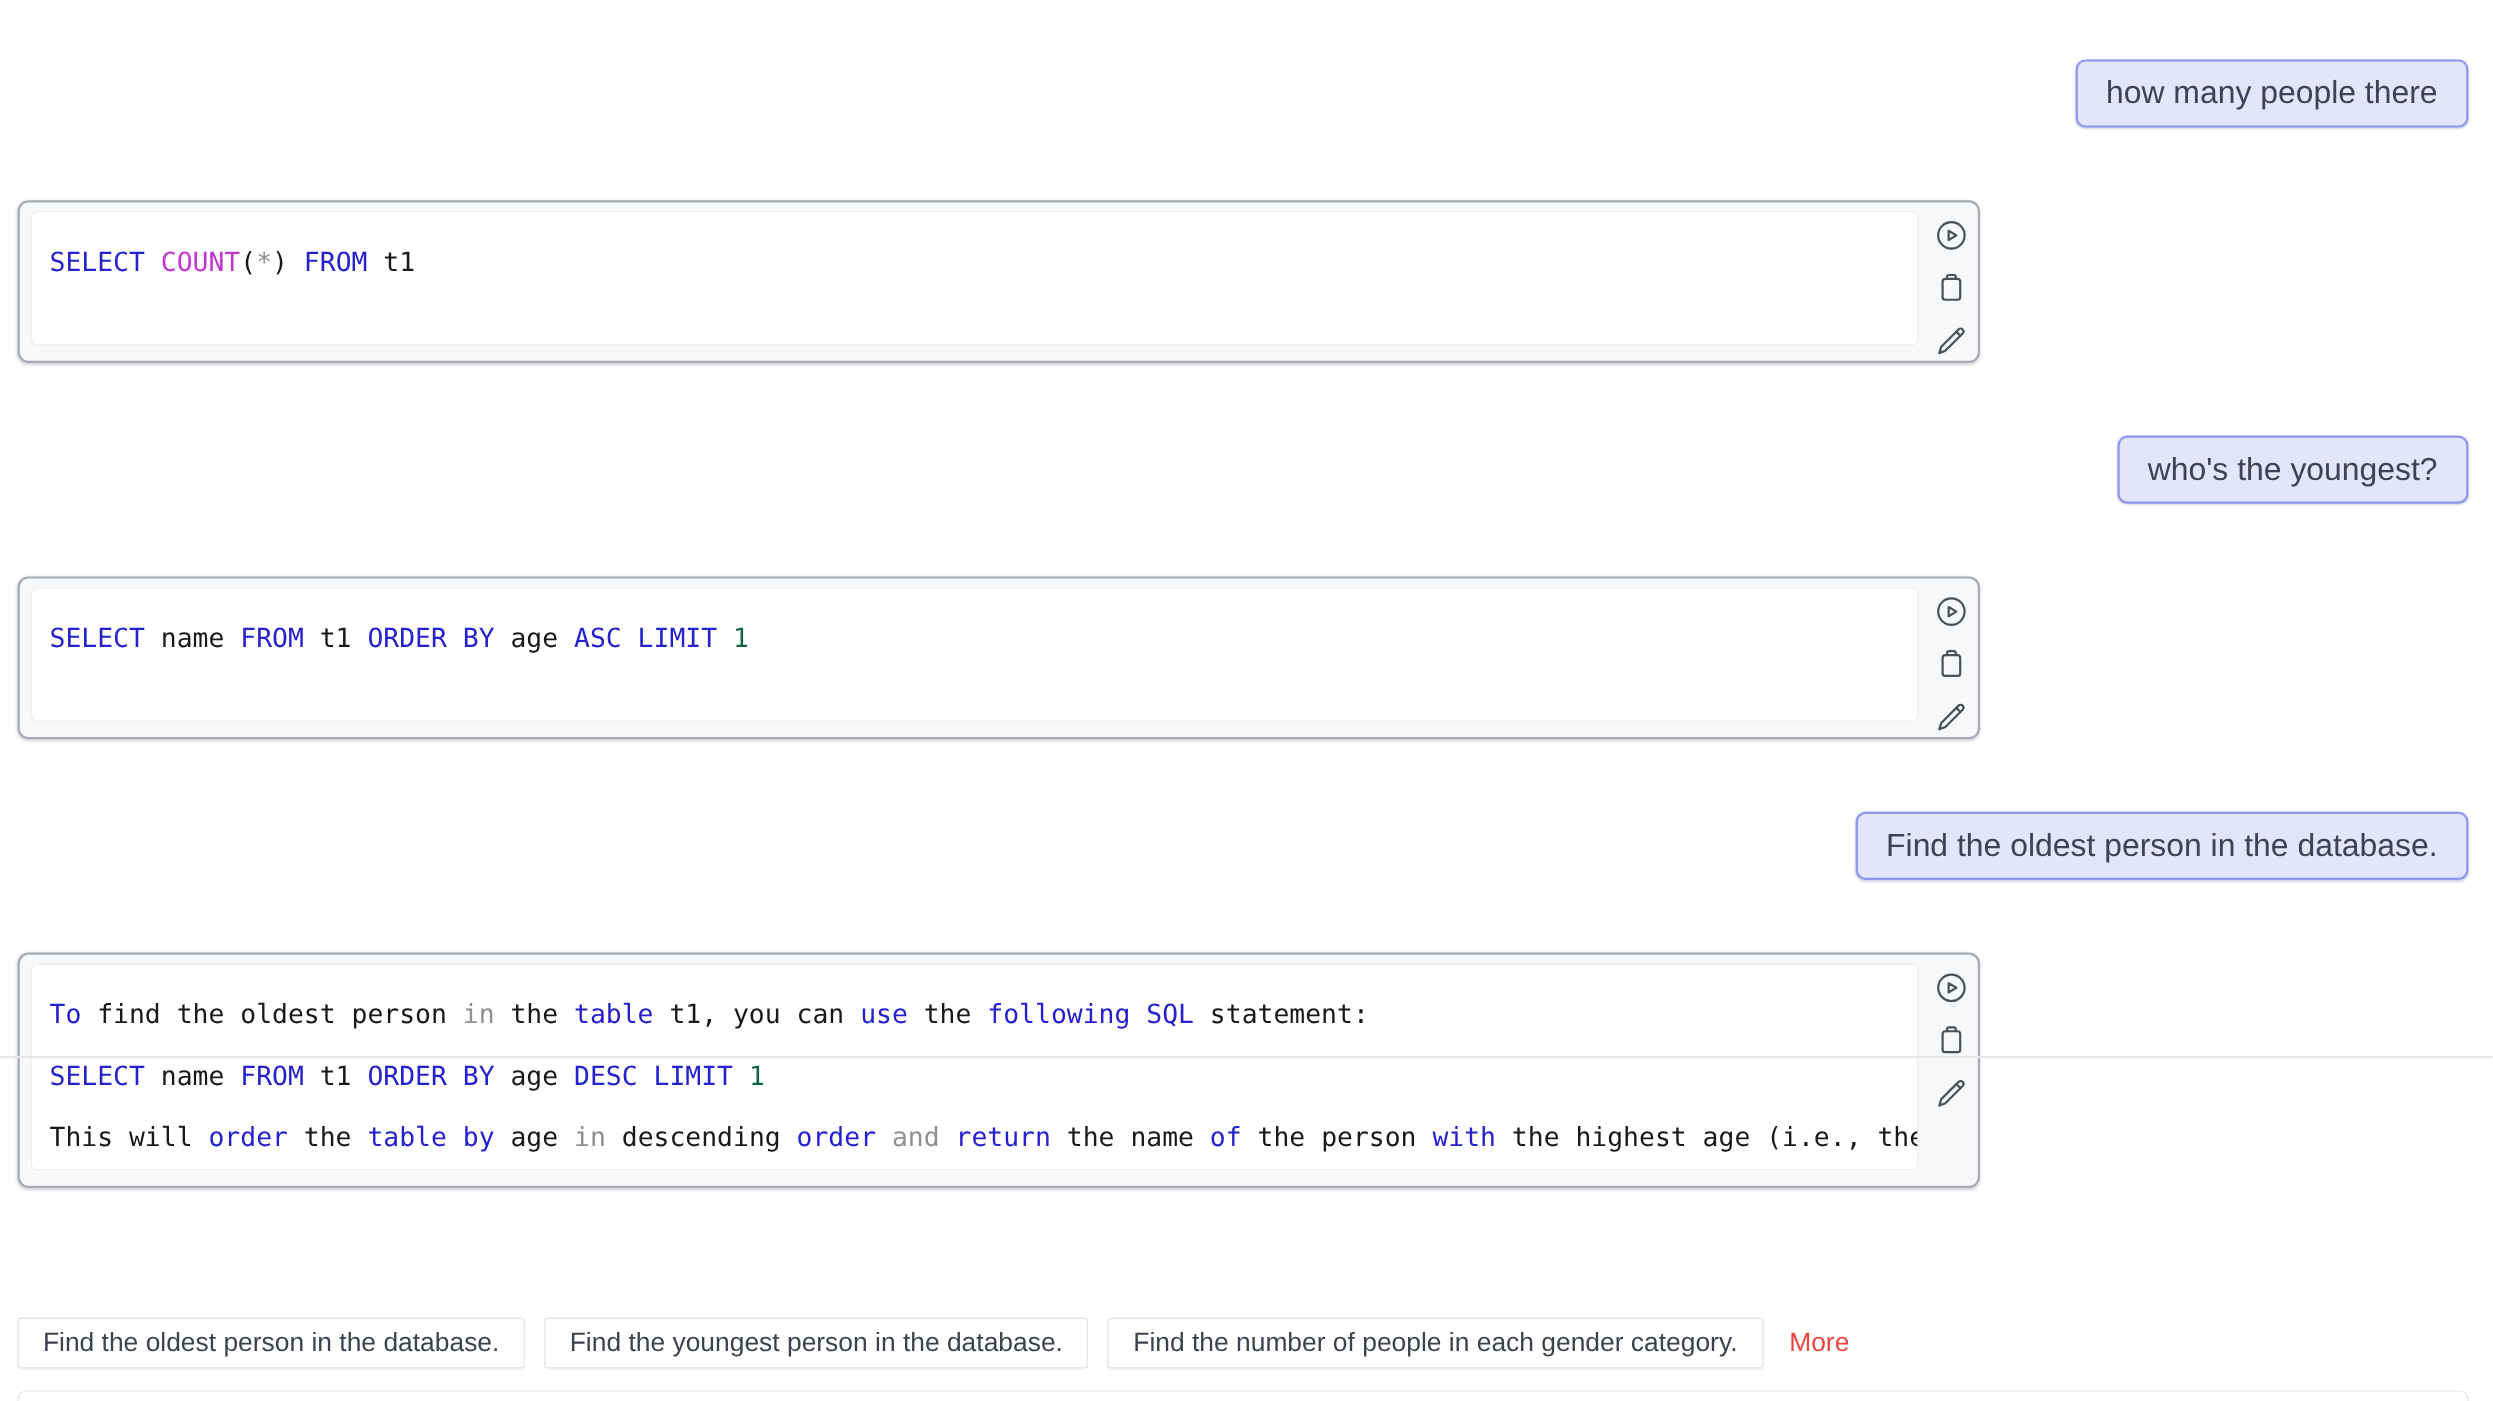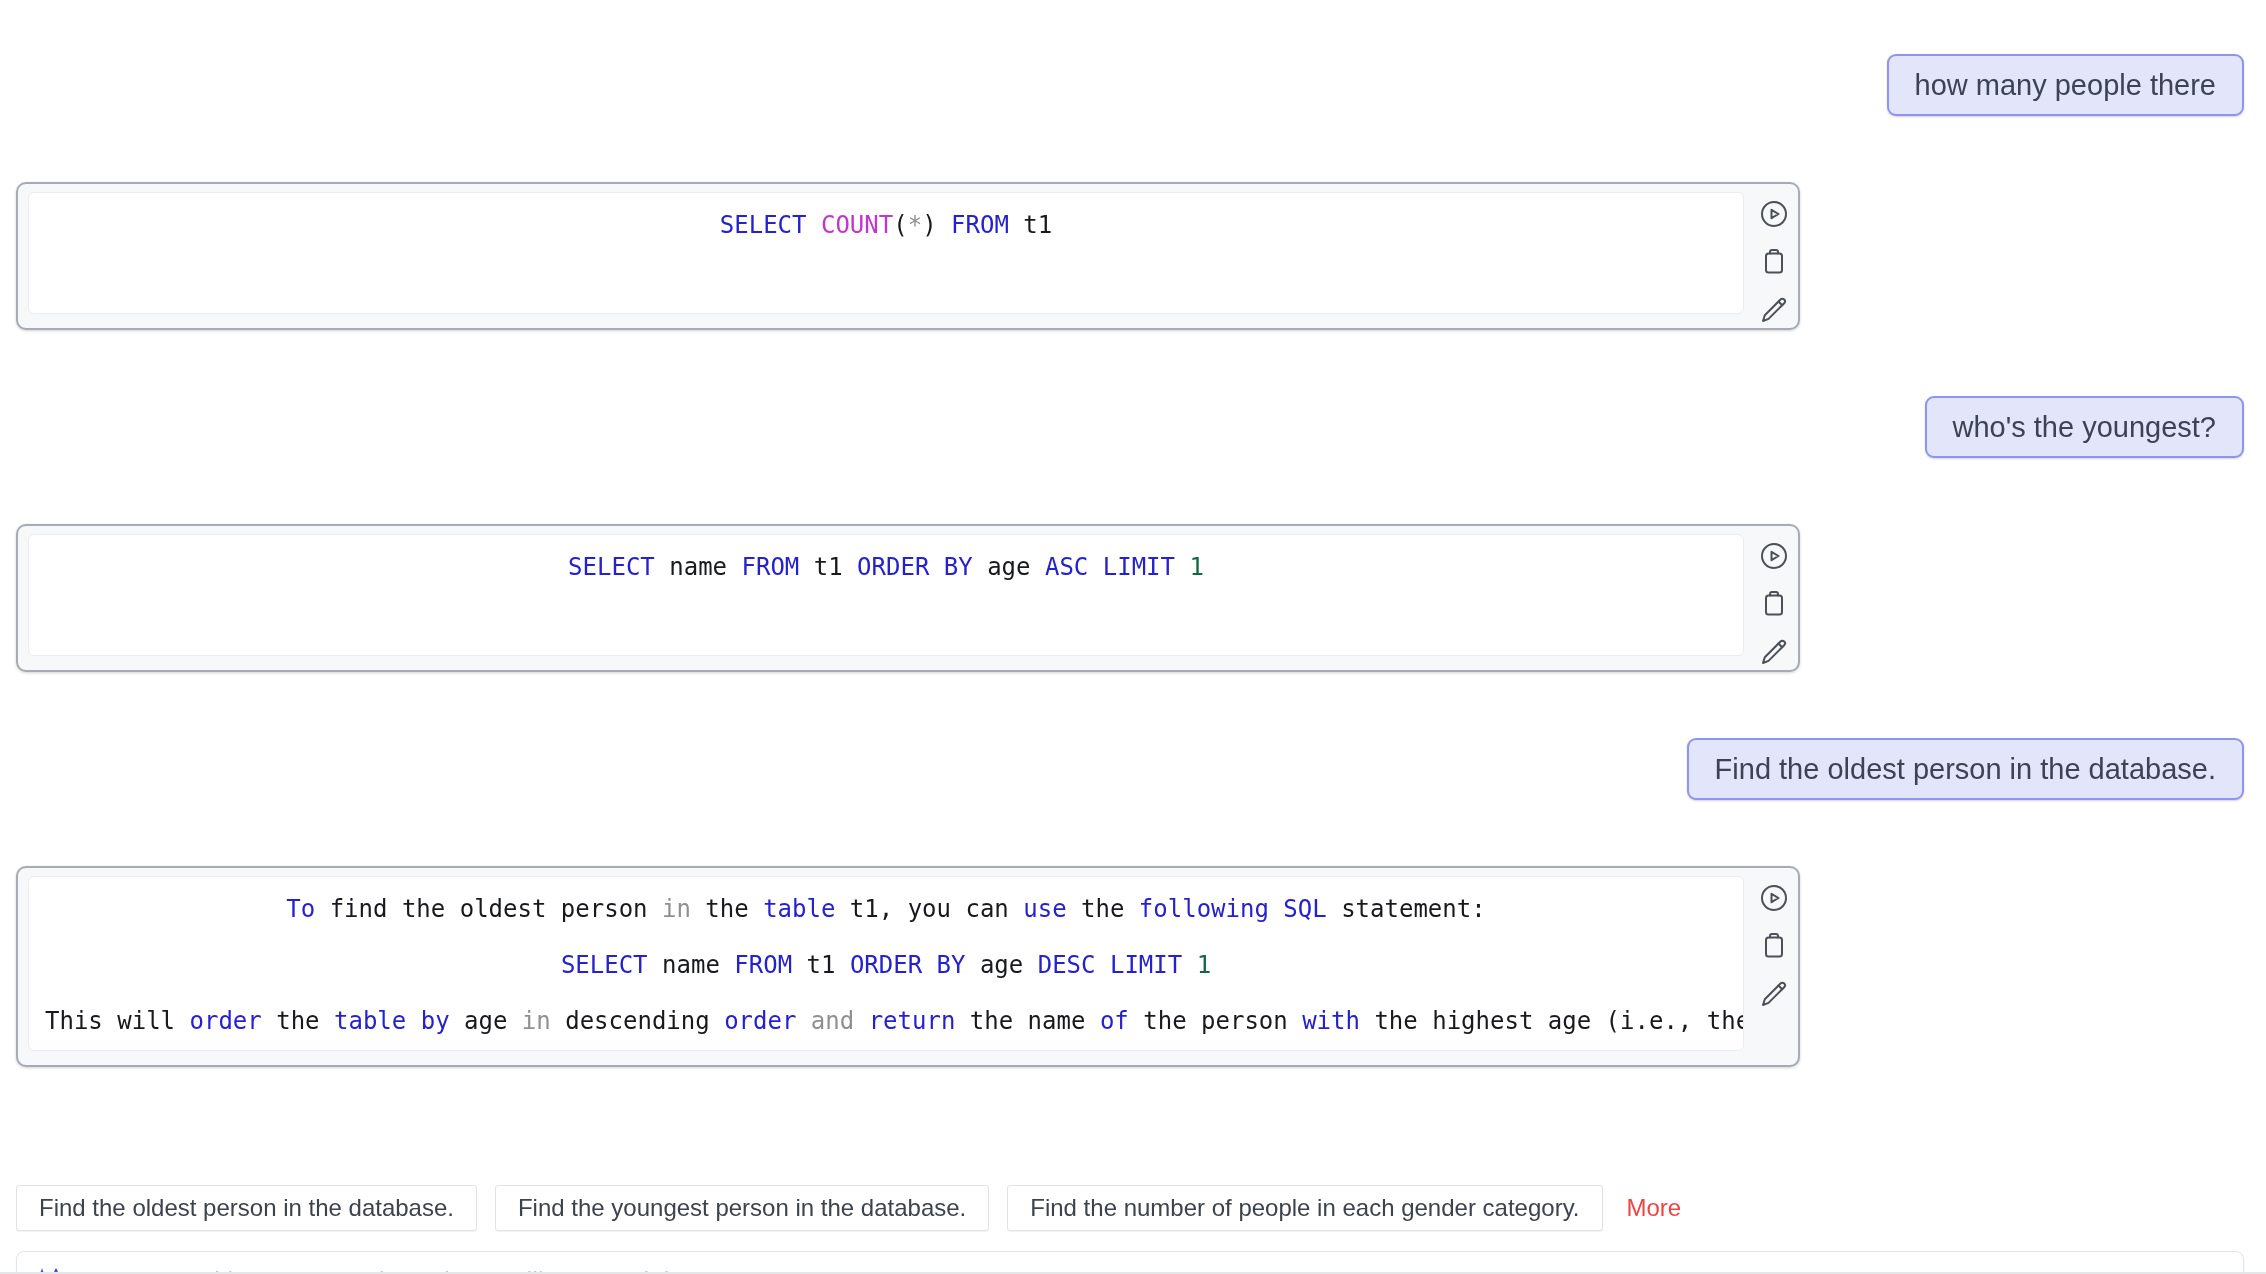--- a/index.html
+++ b/index.html
@@ -1,31 +1,31 @@
 <!DOCTYPE html>
 <html><head>
 <meta charset="utf-8">
 <style>
   * { box-sizing: border-box; }
   html, body { margin: 0; padding: 0; width: 2266px; height: 1274px; background: #ffffff;
     font-family: "Liberation Sans", sans-serif; overflow: hidden; }
-  .page { position: relative; width: 2266px; height: 1274px; padding: 54px 22px 0 16px; }
+  .page { position: relative; width: 2266px; height: 962px; padding: 54px 22px 0 16px; }
   .chat { display: flex; flex-direction: column; align-items: flex-start; }
 
   .bubble { align-self: flex-end; background: #e3e5fb; border: 2px solid #8f94ee; border-radius: 9px;
     padding: 11px 26px; font-size: 29px; line-height: 36px; color: #3d4352; margin-bottom: 66px;
     box-shadow: 0 1px 2px rgba(80,80,140,0.25); white-space: nowrap; }
 
   .sql-box { position: relative; width: 1784px; background: #f7f8f9; border: 2px solid #a7acb4;
     border-radius: 10px; padding: 8px 54px 14px 10px; margin-bottom: 66px;
     box-shadow: 0 1px 3px rgba(0,0,0,0.18); }
   .code-area { background: #ffffff; border: 1px solid #ececee; border-radius: 6px; min-height: 122px;
     padding: 10px 16px; font-family: "DejaVu Sans Mono", monospace; font-size: 24px; line-height: 38px;
     white-space: pre; overflow: hidden; color: #17191d; }
-  .code-line { margin: 3px 0 18px 0; text-align: center; }
+  .code-line { margin: 16px 0 18px 0; }
   .code-line:last-child { margin-bottom: 0; }
   .tok-kw { color: #2521cf; }
   .tok-fn { color: #c136ce; }
   .tok-num { color: #116644; }
   .tok-op { color: #909090; }
   .tok-tx { color: #17191d; }
 
   .icon-col { position: absolute; top: 14px; right: 8px; display: flex; flex-direction: column;
     gap: 16px; align-items: center; }
   .icon-btn { width: 32px; height: 32px; padding: 0; border: none; background: transparent; cursor: pointer; }

